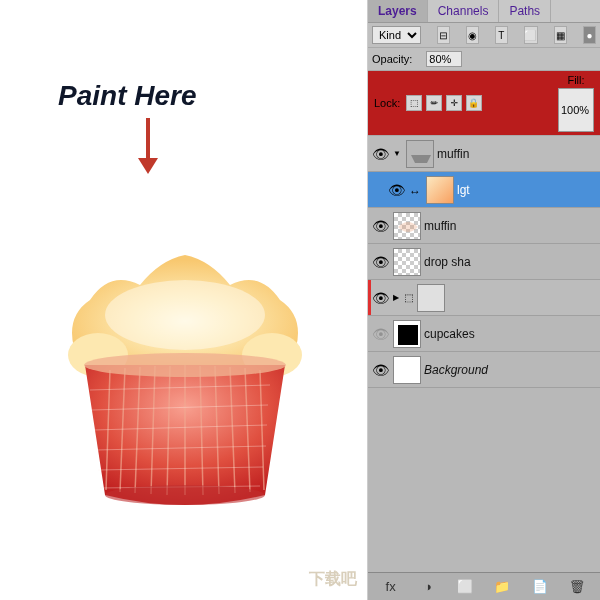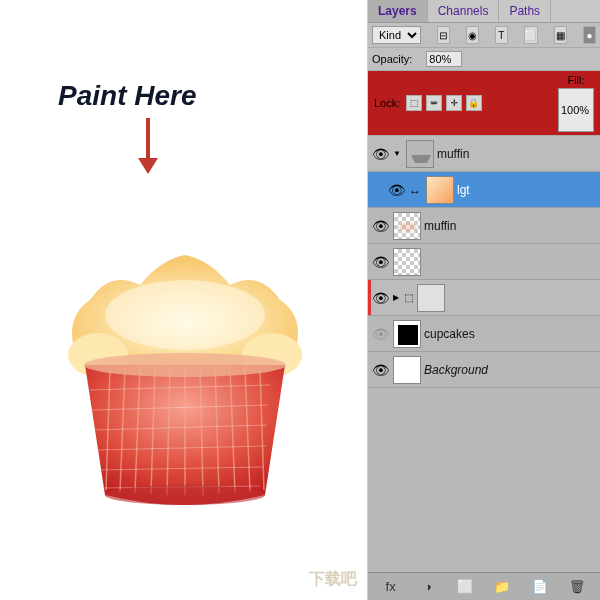--- a/index.html
+++ b/index.html
@@ -464,20 +464,21 @@
         <svg width="28" height="28" viewBox="0 0 28 28" style="position:absolute;">
           <path d="M4,14 Q14,4 24,14 Q14,24 4,14Z" fill="#e8906060" opacity="0.7"></path>
         </svg>
       </div>
       <span class="layer-name">muffin</span>
     </div>
 
     <div class="layer-item">
       <div class="eye-icon">👁</div>
       <div class="layer-thumb checker"></div>
+      <span class="layer-name">drop sha</span>
     </div>
 
     <div class="layer-item group warning">
       <div class="eye-icon">👁</div>
       <span class="group-arrow">▶</span>
       <span style="font-size:10px;">⬚</span>
       <div class="layer-thumb" style="background:#e8e8e8;">
         <svg width="28" height="28">
             <rect width="28" height="28" fill="#e0e0e0"></rect>
           </svg>

